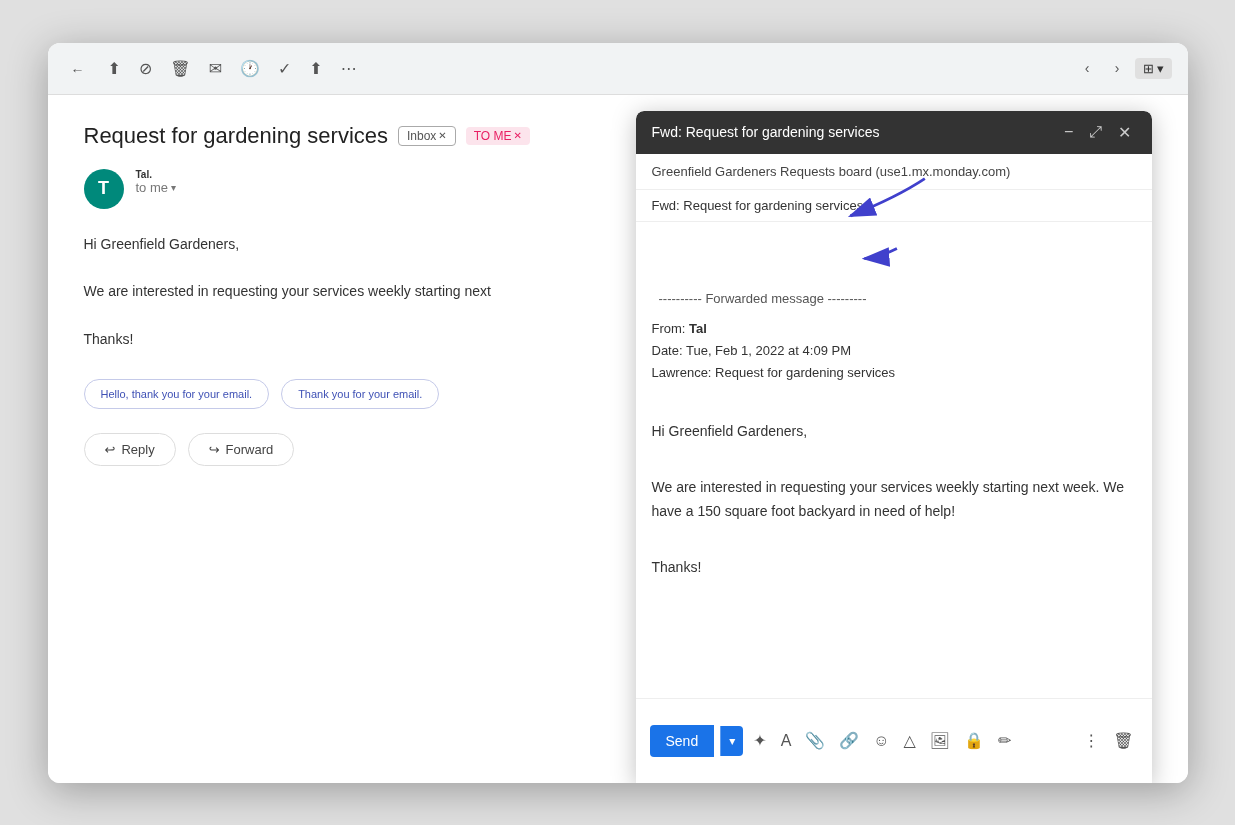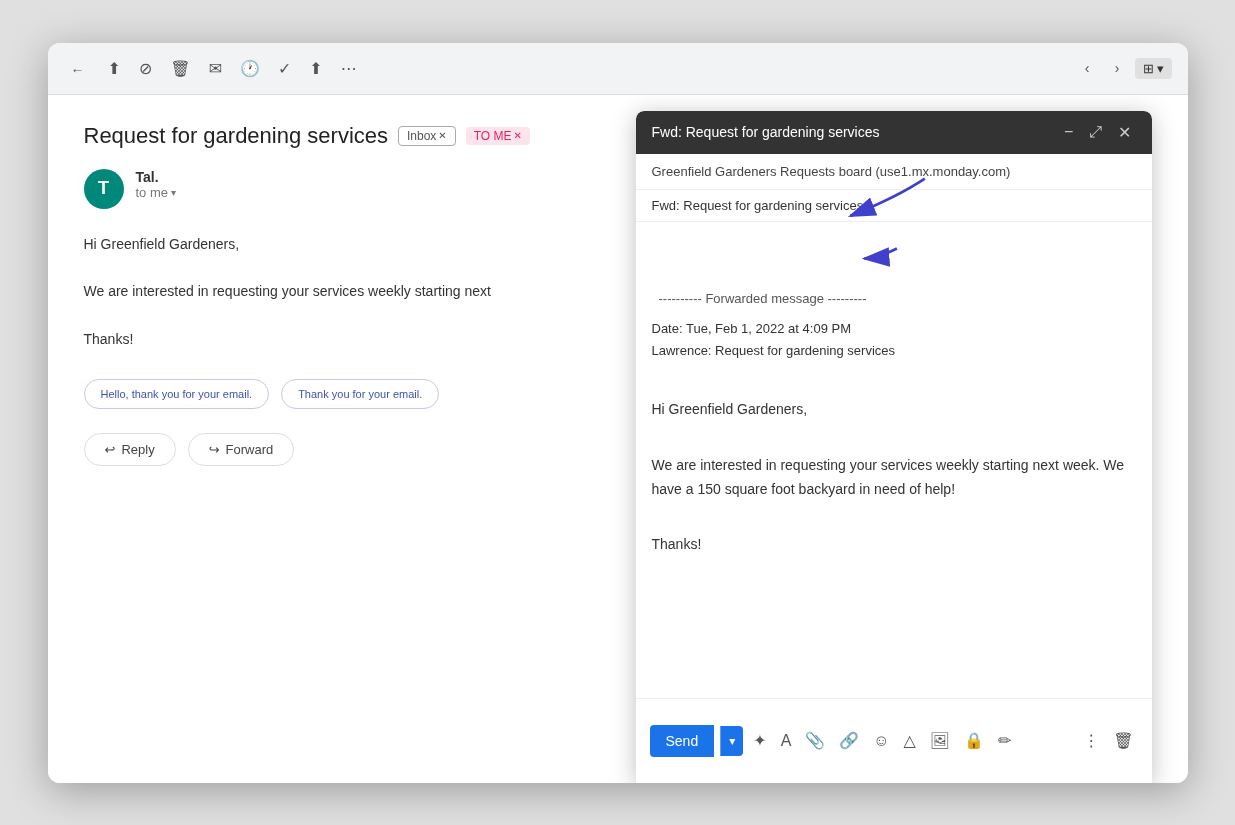--- a/index.html
+++ b/index.html
@@ -152,21 +152,21 @@
       justify-content: center;
       font-size: 18px;
       font-weight: bold;
       flex-shrink: 0;
     }
     .sender-info {
       display: flex;
       flex-direction: column;
     }
     .sender-name {
-      font-size: 14px;
+      font-size: 10px;
       color: #333;
     }
     .sender-name span {
       font-weight: 600;
     }
     .sender-to {
       font-size: 13px;
       color: #777;
       display: flex;
       align-items: center;
@@ -470,20 +470,24 @@
 
         <div class="compose-subject-row">
           <input class="compose-subject-input" type="text" value="Fwd: Request for gardening services" style="">
         </div>
 
         <div class="compose-content">
           <div style="height: 40px;"></div>
 
           <div class="compose-divider-text">---------- Forwarded message ---------</div>
           <div>
+            <span class="compose-fwd-label">From:</span>
+            <strong>Tal</strong>
+          </div>
+          <div>
             <span class="compose-fwd-label">Date:</span>
             <span>Tue, Feb 1, 2022 at 4:09 PM</span>
           </div>
           <div>
             <span class="compose-fwd-label">Lawrence:</span>
             <span>Request for gardening services</span>
           </div>
 
           <br>
           <div class="compose-greeting">Hi Greenfield Gardeners,</div>

